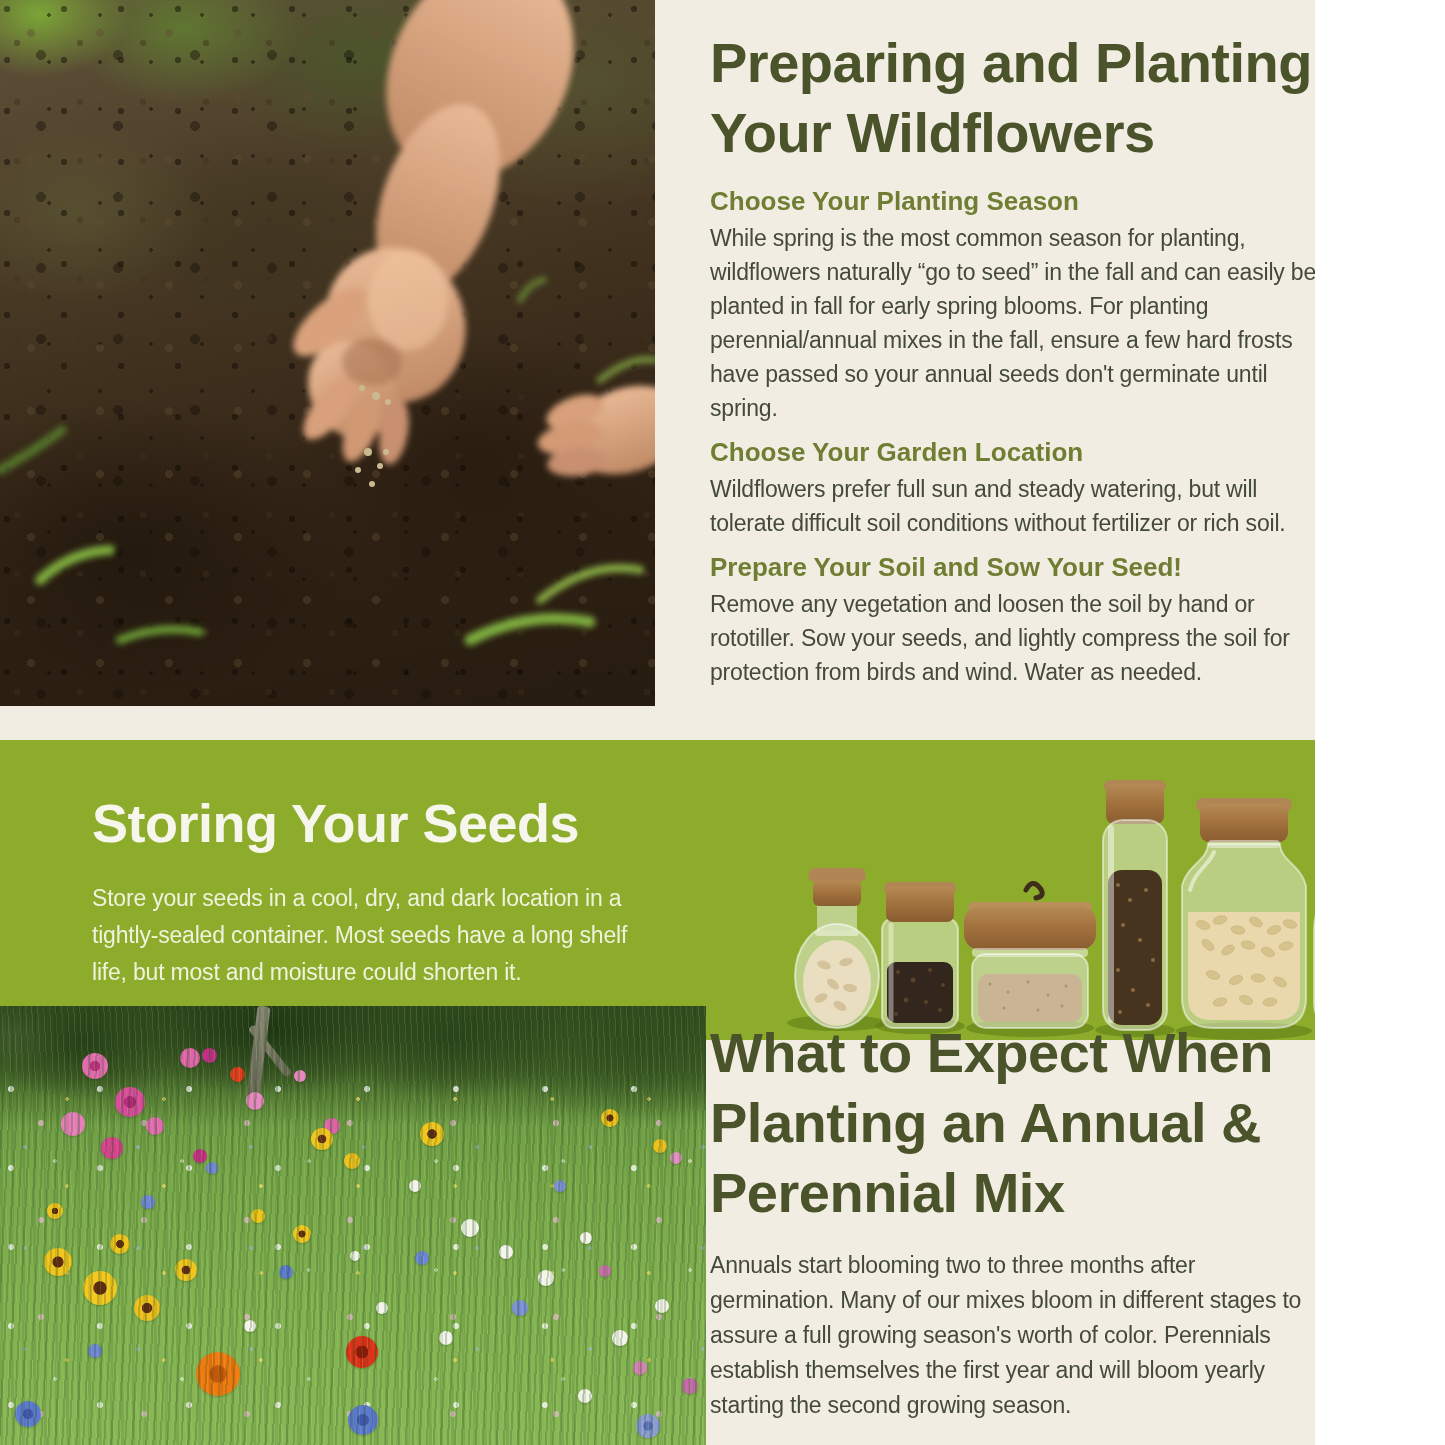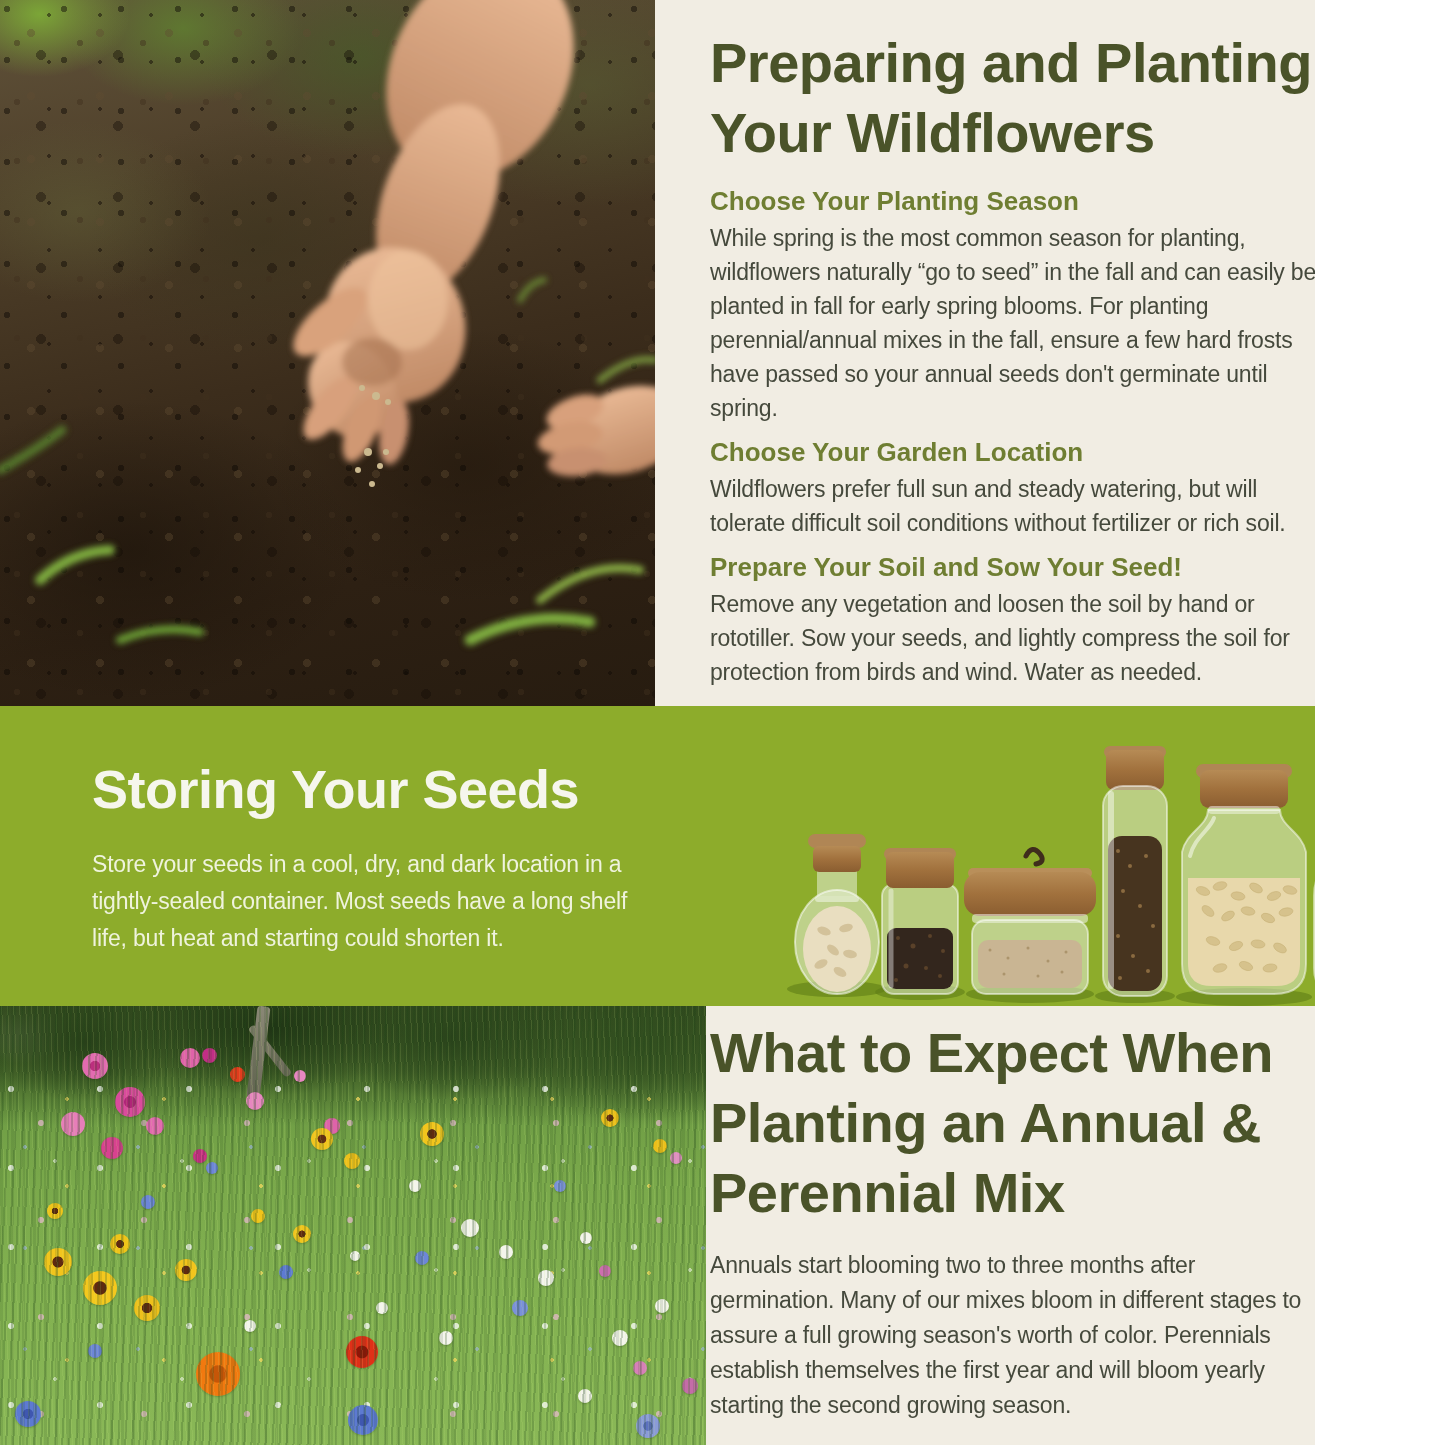--- a/index.html
+++ b/index.html
@@ -34,21 +34,21 @@
   .top-col{top:28px}
   .bottom-col{top:1018px}
   .h1{font-weight:bold;font-size:56px;line-height:70px;letter-spacing:-.5px;color:var(--olive-dark,#4a5329);white-space:pre-line}
   .top-col .h1{margin-bottom:16px}
   .item h3{font-size:26px;line-height:34px;font-weight:bold;color:var(--olive,#6f7e32);margin:10px 0 3px}
   .item:first-of-type h3{margin-top:0}
   .body-txt{font-size:23px;line-height:34px;color:var(--ink,#45493c);white-space:pre-line;letter-spacing:-.2px}
   .bottom-col .body-txt{margin-top:20px;line-height:35px}
 
   
-  .band{position:absolute;left:0;top:706px;width:1445px;height:300px;background:var(--band-green,#8dac2b)}
+  .band{position:absolute;left:0;top:740px;width:1445px;height:300px;background:var(--band-green,#8dac2b)}
   .band-copy{position:absolute;left:92px;top:52px;width:680px}
   .band-title{font-size:54px;line-height:62px;font-weight:bold;color:var(--band-text,#f6f6ed);letter-spacing:-.5px}
   .band-body{margin-top:26px;font-size:23px;line-height:37px;color:#eff3dd;white-space:pre-line;letter-spacing:-.2px}
   .jars{position:absolute;left:758px;top:0;width:662px;height:300px}
 
   
   .photo-meadow{position:absolute;left:0;top:1006px;width:706px;height:439px;overflow:hidden;
     background-image:
       radial-gradient(70px 45px at 3% 6%, rgba(225,232,205,.9), rgba(225,232,205,0) 70%),
       linear-gradient(180deg,#47682e 0%,#567c36 9%,#6c9a43 20%,#7aa94b 40%,#83b251 70%,#8ab857 100%);}
@@ -159,21 +159,21 @@
 rototiller. Sow your seeds, and lightly compress the soil for
 protection from birds and wind. Water as needed.</p>
     </div>
   </section>
 
   <section class="band">
     <div class="band-copy">
       <h2 class="band-title">Storing Your Seeds</h2>
       <p class="band-body">Store your seeds in a cool, dry, and dark location in a
 tightly-sealed container. Most seeds have a long shelf
-life, but heat and starting could shorten it.</p>
+life, but most and moisture could shorten it.</p>
     </div>
     <svg class="jars" viewBox="0 0 662 300">
       <defs>
         <linearGradient id="corkV" x1="0" y1="0" x2="0" y2="1">
           <stop offset="0" stop-color="#b68b55"></stop>
             <stop offset=".5" stop-color="#a1713d"></stop>
             <stop offset="1" stop-color="#8a5d30"></stop>
         </linearGradient>
       </defs>
 

